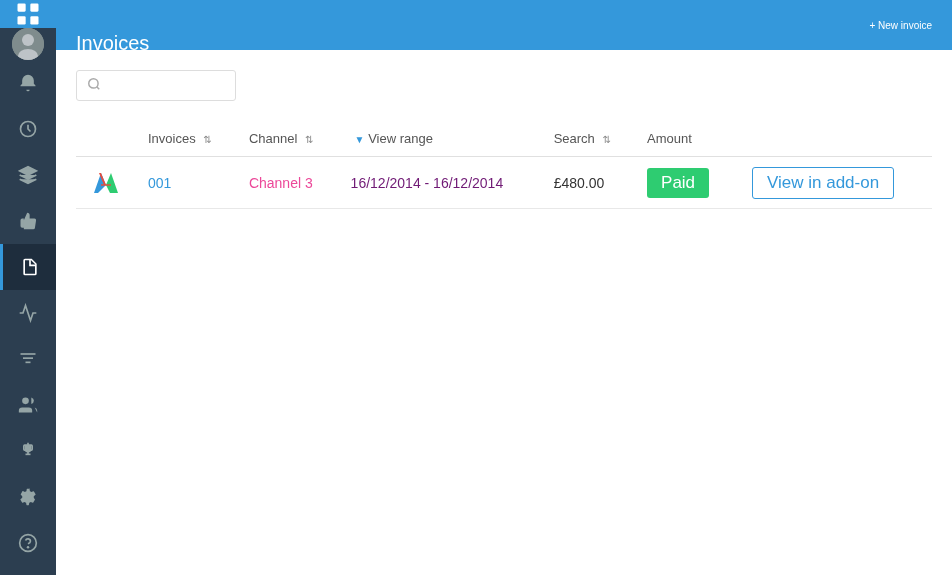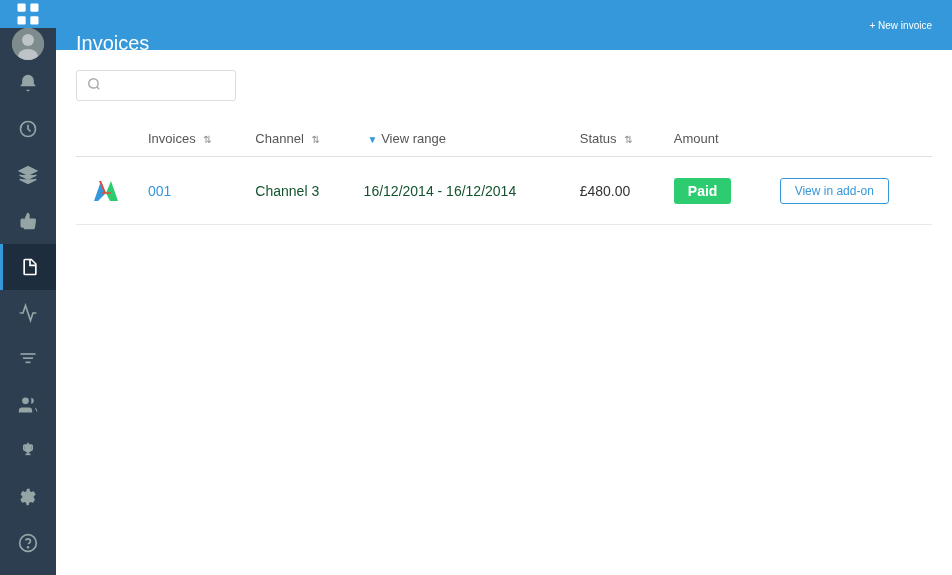--- a/index.html
+++ b/index.html
@@ -143,57 +143,57 @@
       display: inline-block;
       margin-left: 4px;
       font-size: 10px;
       color: #888;
     }
     .invoice-table th .sort-icon.active { color: #3498db; }
     .invoice-table tbody tr {
       border-bottom: 1px solid #e8e8e8;
     }
     .invoice-table td {
-      padding: 14px 12px;
+      padding: 6px 12px;
       vertical-align: middle;
     }
 
     .row-icon {
       width: 36px;
       height: 36px;
     }
 
     .ref-link {
       color: #3498db;
       text-decoration: none;
       cursor: pointer;
     }
 
-    .client-text { color: #14532d; }
-    .date-range-text { color: #14532d; }
+    .client-text { color: #ec4899; }
+    .date-range-text { color: #701a75; }
     .amount-text { color: #333; }
 
     .paid-badge {
       background: #2ecc71;
       color: white;
       border: none;
       border-radius: 3px;
       padding: 5px 14px;
-      font-size: 14px;
+      font-size: 17px;
       cursor: default;
-      font-weight: 700;
+      font-weight: 400;
     }
 
     .view-addon-btn {
       background: white;
       color: #3498db;
       border: 1px solid #3498db;
       border-radius: 3px;
       padding: 5px 14px;
-      font-size: 12px;
+      font-size: 17px;
       cursor: pointer;
       margin-left: 6px;
     }
   </style>
 </head>
 <body>
 
 <nav class="sidebar">
   <div class="sidebar-logo">
     <svg viewBox="0 0 24 24" fill="white">
@@ -331,21 +331,21 @@
           </th>
           <th>
             <span>Channel</span>
             <span class="sort-icon">⇅</span>
           </th>
           <th>
             <span class="sort-icon active">▼</span>
             <span>View range</span>
           </th>
           <th>
-            <span>Status</span>
+            <span>Search</span>
             <span class="sort-icon">⇅</span>
           </th>
           <th>
             <span>Amount</span>
           </th>
           <th></th>
         </tr>
       </thead>
       <tbody>
         <tr>

